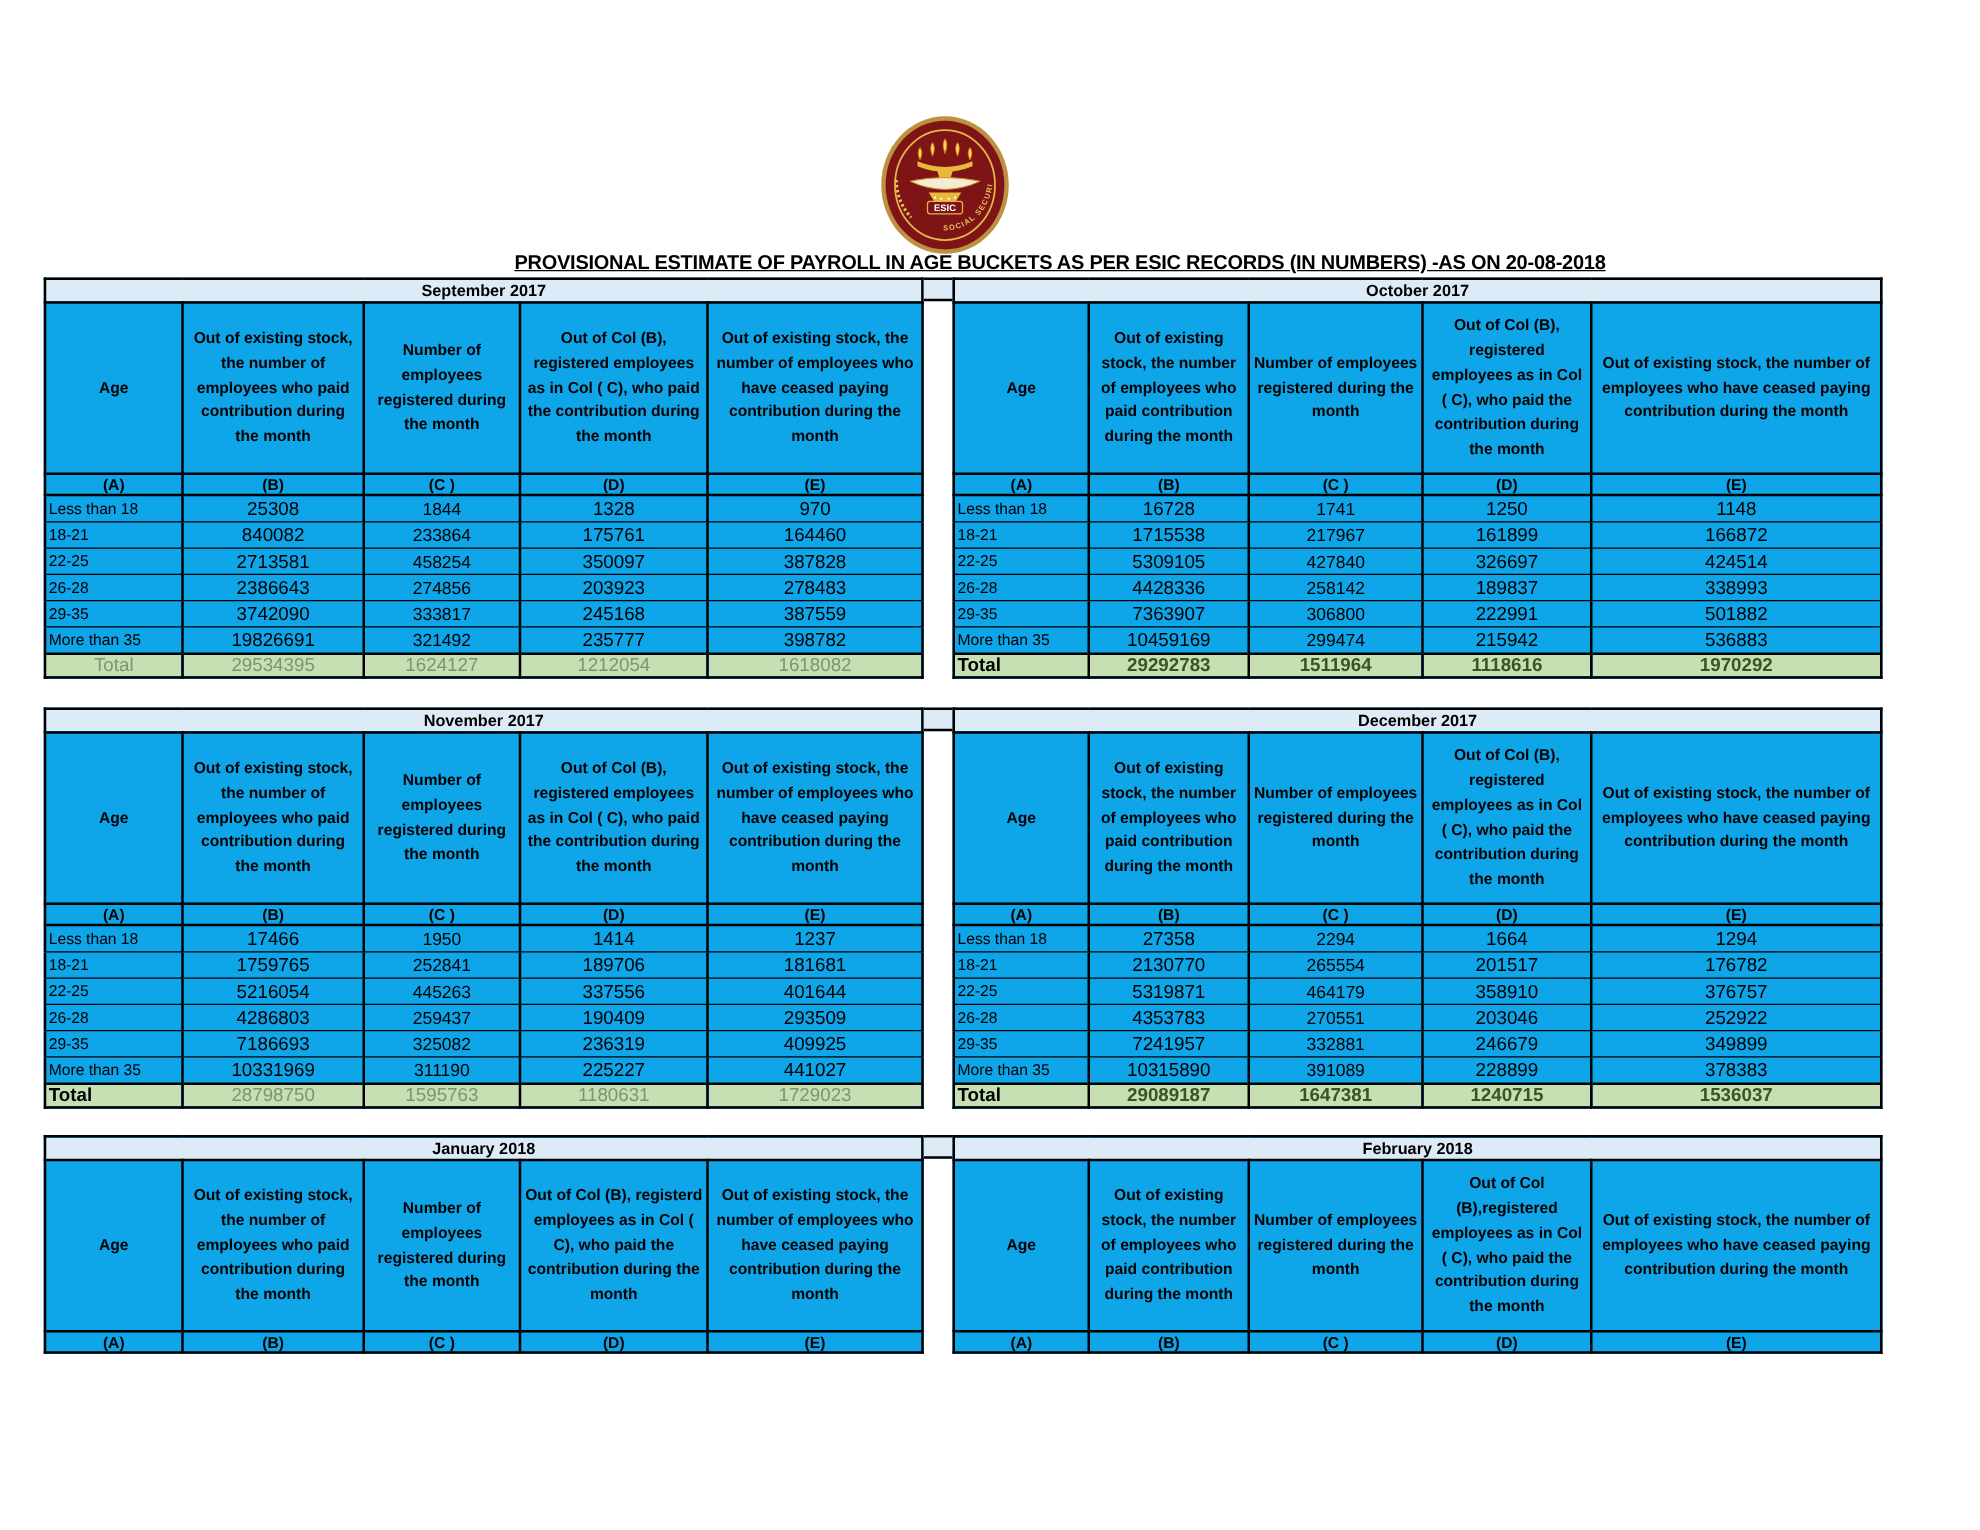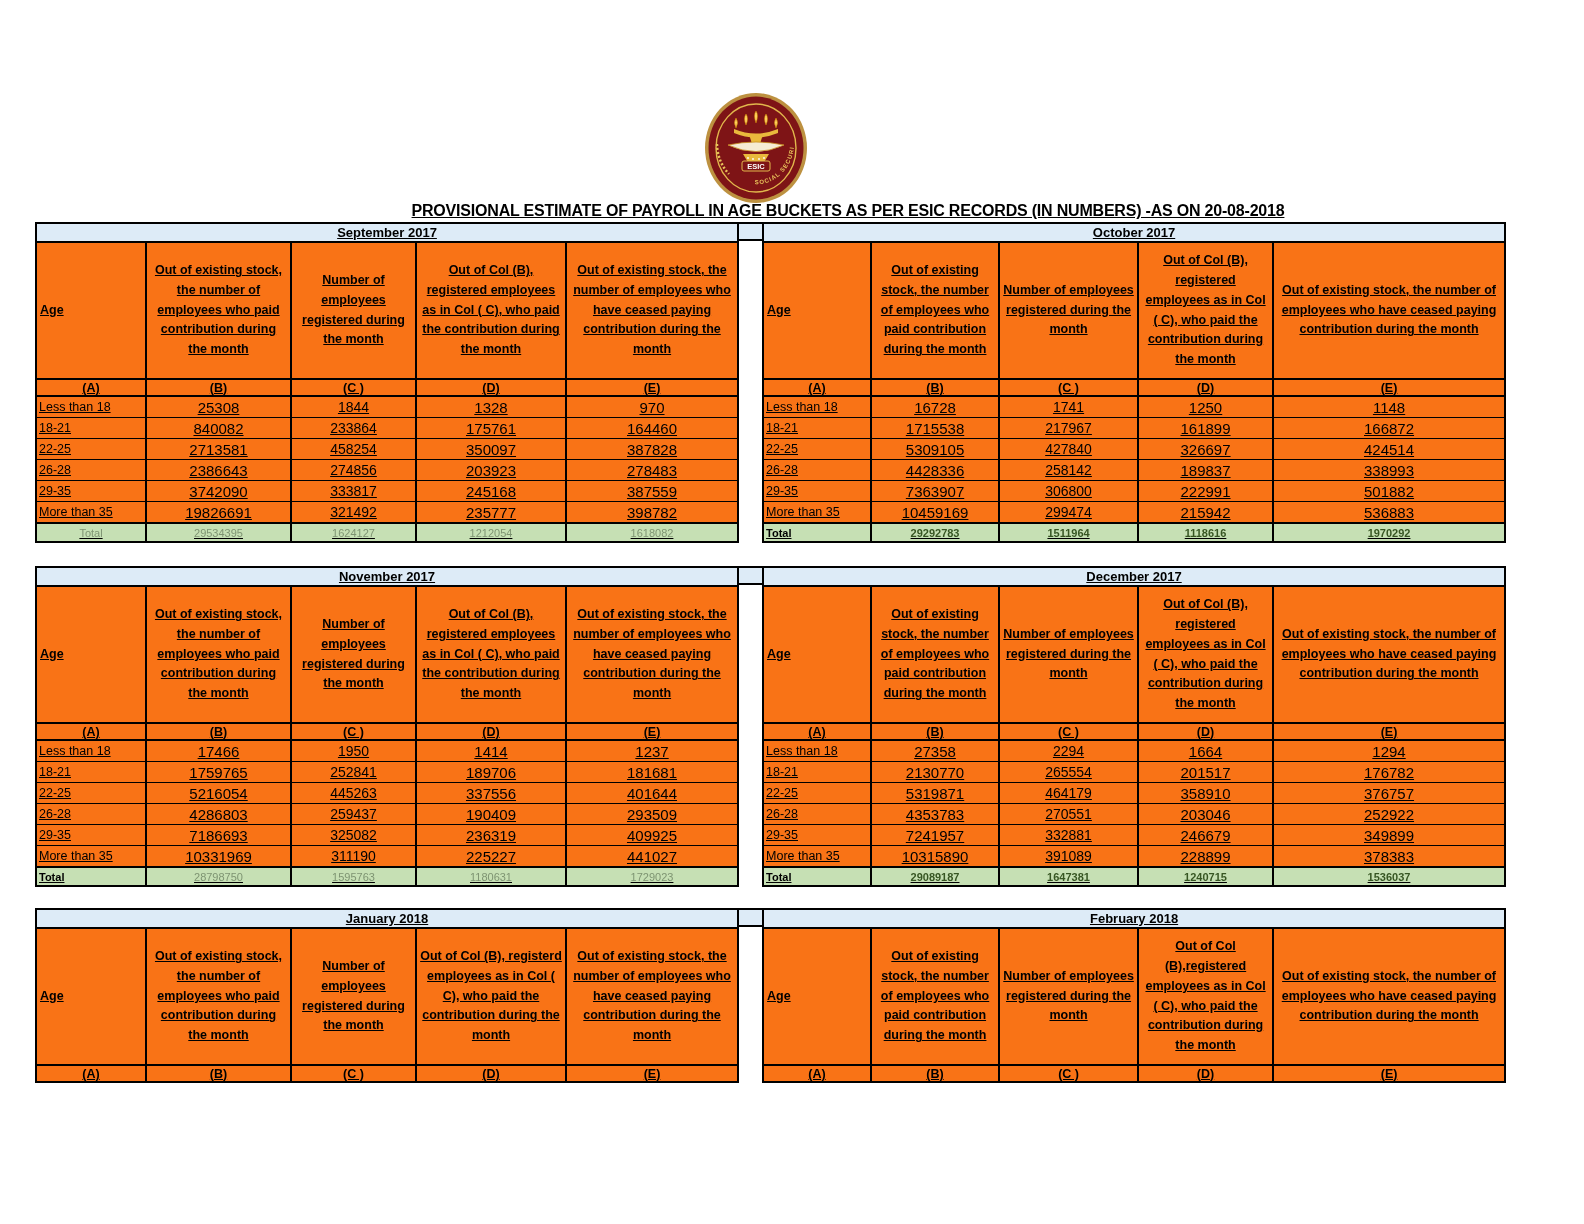--- a/index.html
+++ b/index.html
@@ -22,43 +22,43 @@
   .bands{position:absolute;left:35px;top:222px;width:1467px;height:900px;}
   .band{position:absolute;left:0;display:flex;align-items:flex-start;}
   .band.b1{top:0;}
   .band.b2{top:344px;}
   .band.b3{top:686px;}
 
   .gap{width:23px;flex:0 0 23px;}
   .gap-blue{height:15px;background:var(--blue);
     border-top:2px solid #000;border-bottom:2px solid #000;}
 
-  table.tbl{border-collapse:collapse;table-layout:fixed;background:#f97316;text-decoration:underline;}
+  table.tbl{border-collapse:collapse;table-layout:fixed;background:#0ea5e9;}
   table.left{width:702px;flex:0 0 702px;}
   table.right{width:742px;flex:0 0 742px;}
   table.left col.cA{width:110px;} table.left col.cB{width:145px;}
   table.left col.cC{width:125px;} table.left col.cD{width:150px;}
   table.left col.cE{width:172px;}
   table.right col.cA{width:108px;} table.right col.cB{width:128px;}
   table.right col.cC{width:139px;} table.right col.cD{width:135px;}
   table.right col.cE{width:232px;}
 
   .tbl td{border:2px solid #000;padding:0 2px;overflow:hidden;vertical-align:middle;}
 
   tr.t td{background:var(--blue);height:15px;text-align:center;font-weight:bold;
           font-size:13px;padding:1px 2px;}
   tr.h td{height:135px;text-align:center;font-weight:bold;font-size:12.5px;
           line-height:1.58;padding:0 3px;}
-  tr.h td.a{text-align:left;}
+  tr.h td.a{text-align:center;}
   tr.l td{height:15px;text-align:center;font-weight:bold;font-size:12.5px;}
   tr.d td{height:20px;border-top-width:1px;border-bottom-width:1px;
           text-align:center;font-size:15px;}
   tr.d td.a{text-align:left;font-size:12.5px;margin-top:44px;}
   tr.d td.c{font-size:14px;}
-  tr.x td{background:var(--green);height:17px;font-size:11px;border-top-width:2px;
+  tr.x td{background:var(--green);height:17px;font-size:15px;border-top-width:2px;
           text-align:center;}
   tr.x.vm td.val{color:var(--muted);font-weight:normal;}
   tr.x.vb td.val{color:var(--dgreen);font-weight:bold;}
   tr.x td.labC{color:var(--muted);text-align:center;font-weight:normal;}
   tr.x td.labL{color:#000;text-align:left;font-weight:bold;}
 </style>
 </head>
 <body>
 
 <svg class="logo" viewBox="0 0 106 112">

